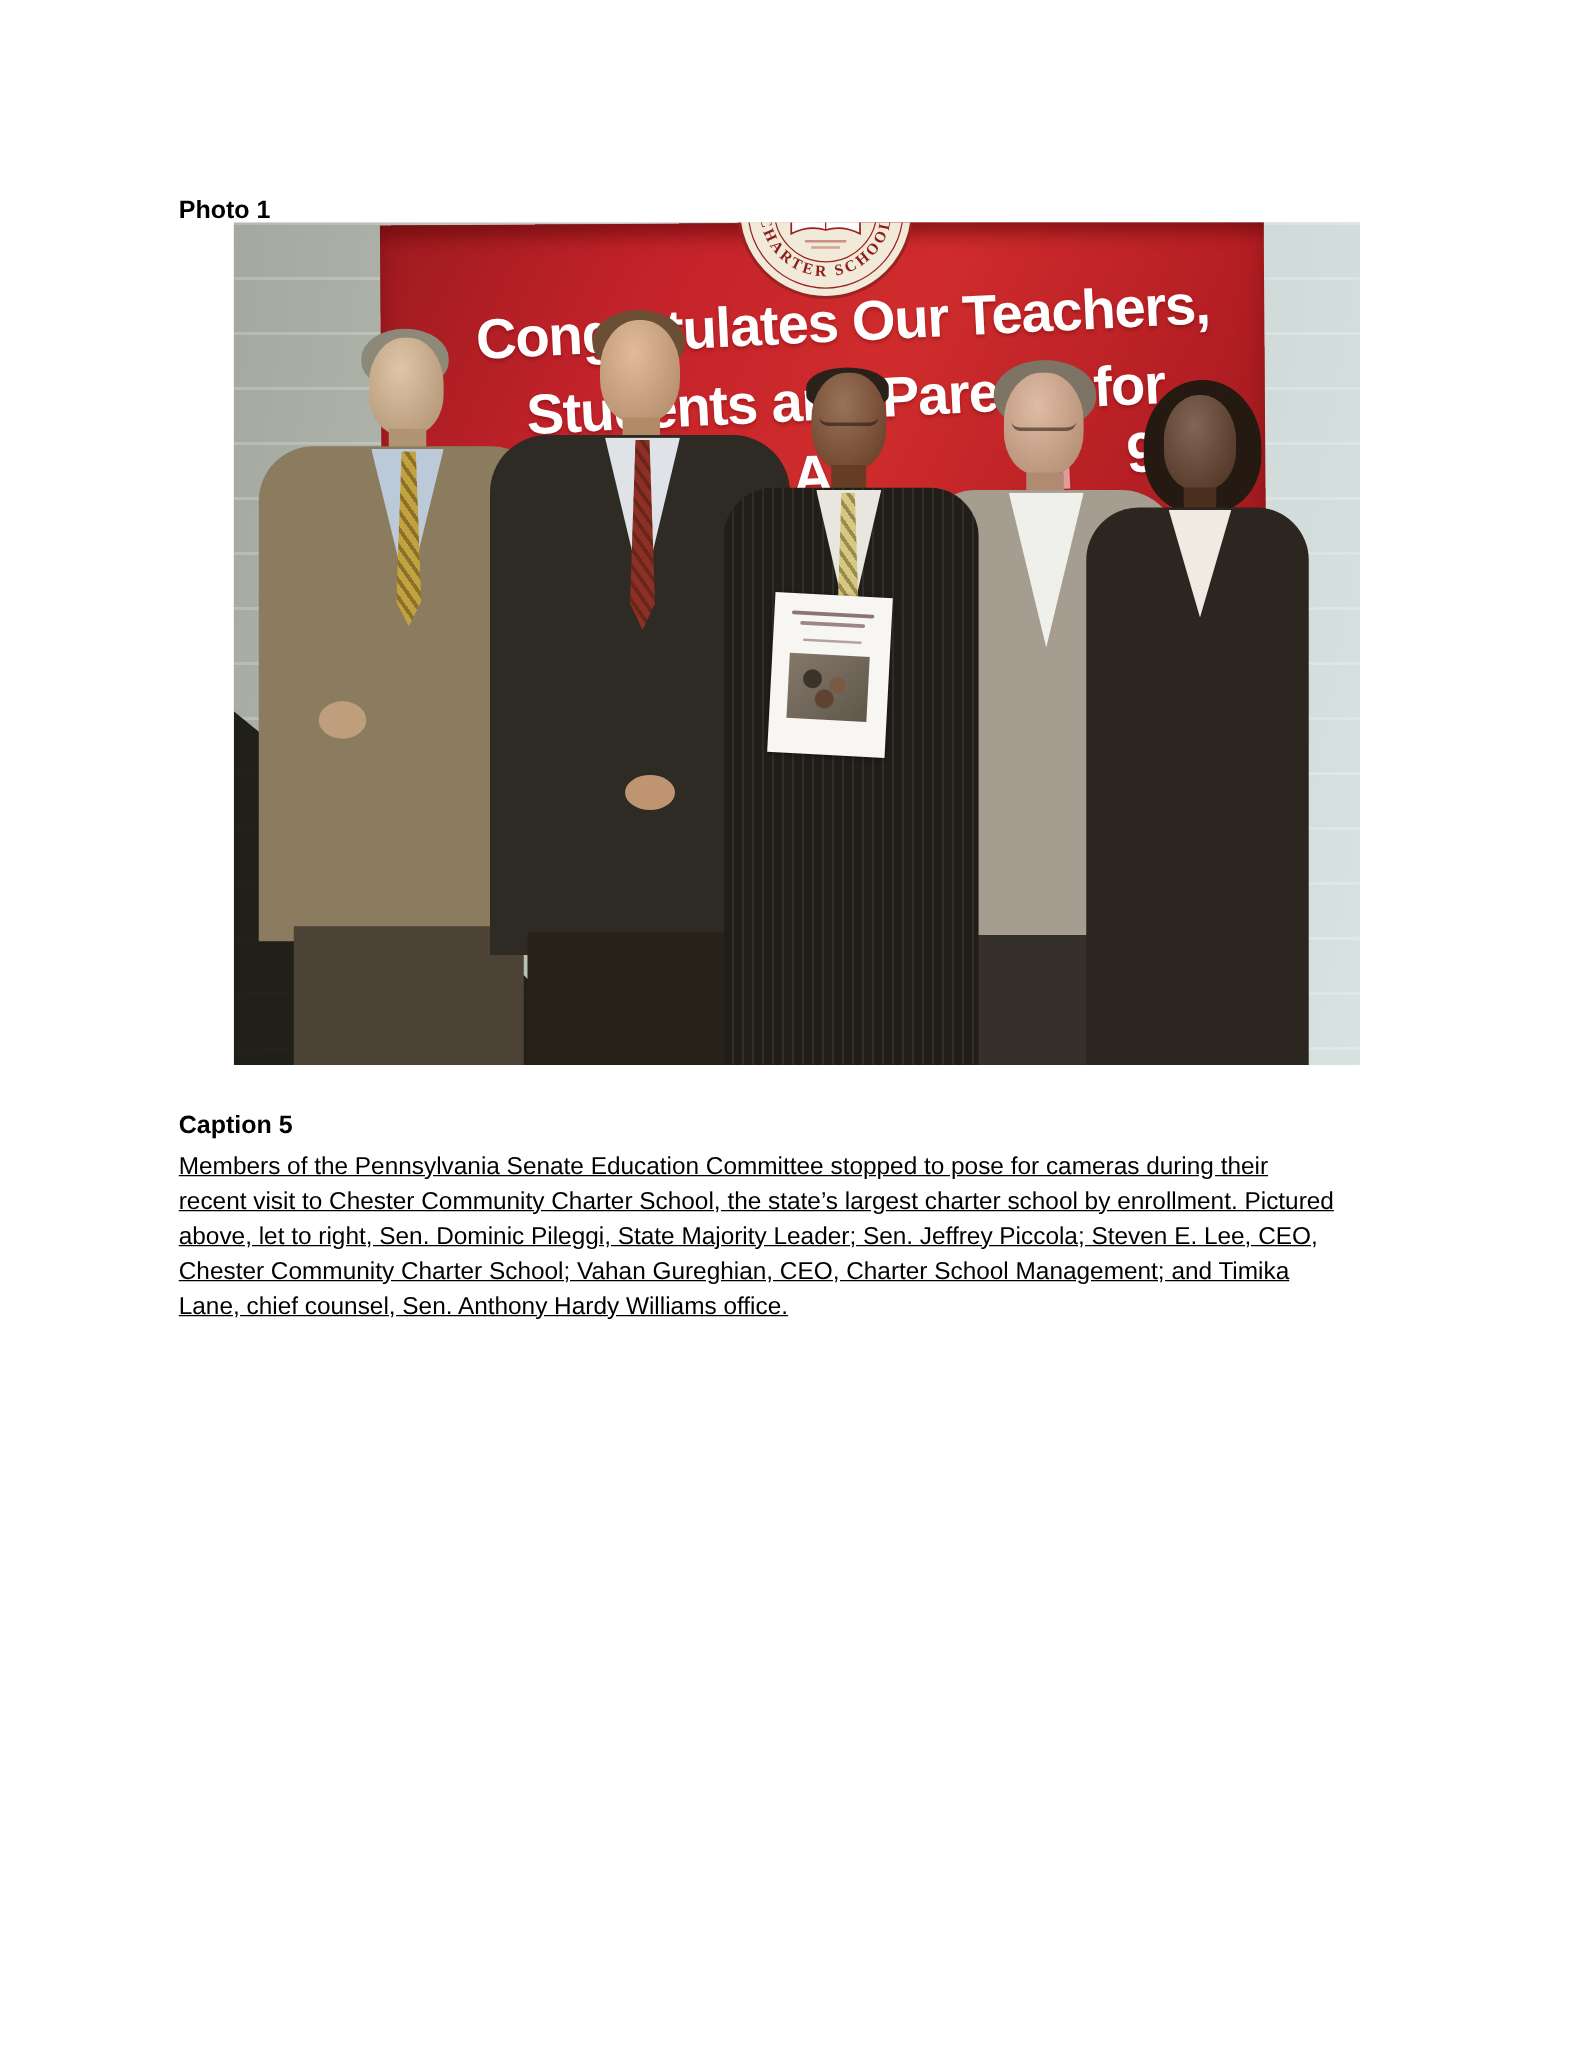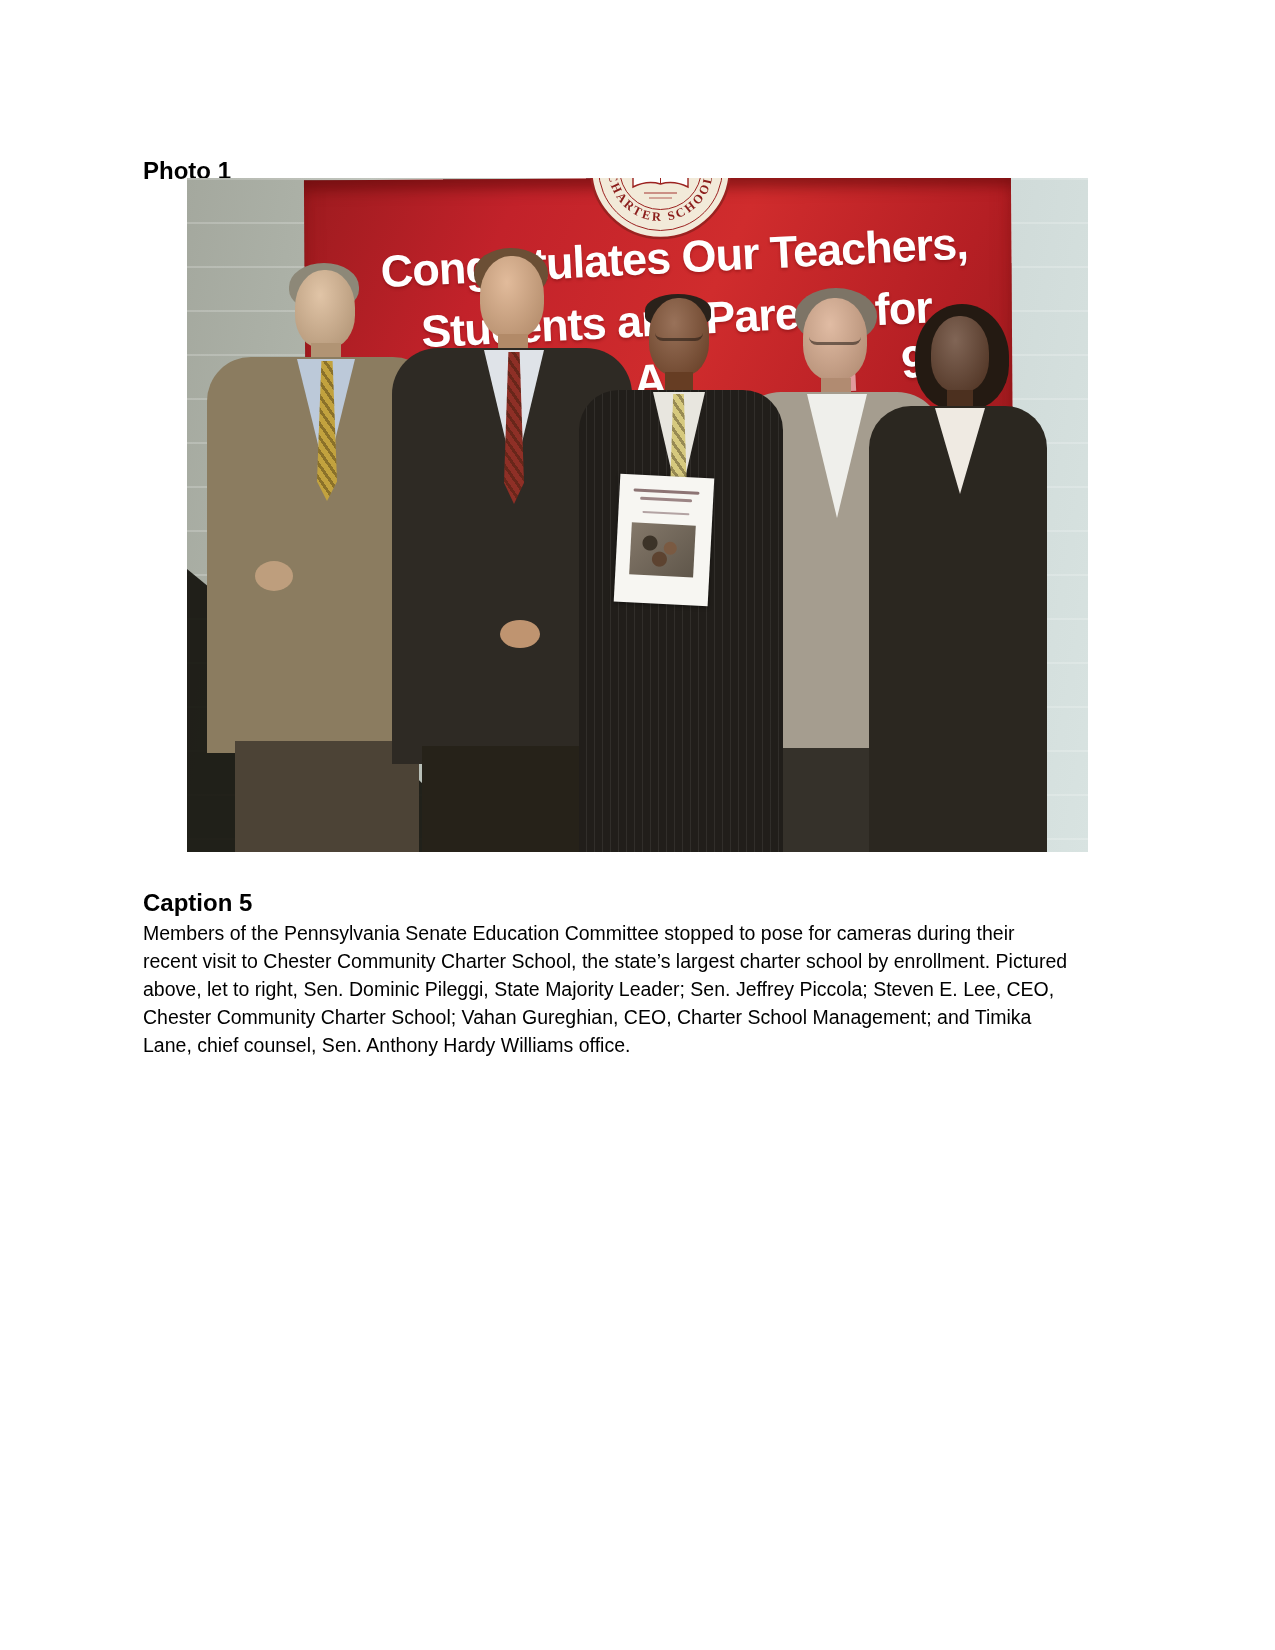--- a/index.html
+++ b/index.html
@@ -1,23 +1,23 @@
 <!DOCTYPE html>
 <html><head>
 <meta charset="utf-8">
 <style>
   html,body{margin:0;padding:0;background:#ffffff;}
   body{width:1275px;height:1650px;position:relative;
        font-family:"Liberation Sans","DejaVu Sans",sans-serif;color:#000;}
 
-  .label{position:absolute;font-size:24px;font-weight:bold;color:#000;line-height:24px;}
+  .label{position:absolute;font-size:20px;font-weight:bold;color:#000;line-height:24px;}
   #photo-label{left:143px;top:139px;}
   #caption-label{left:143px;top:871px;}
   #caption-text{position:absolute;left:143px;top:899px;width:1005px;
-                font-size:19.5px;line-height:28px;white-space:pre-line;color:#000;}
+                font-size:19.5px;line-height:28px;white-space:pre-line;color:#000;text-decoration:underline;}
 
   
   .photo{position:absolute;left:187px;top:178px;width:901px;height:674px;
          overflow:hidden;background:#c7d2cf;}
   .wall{position:absolute;inset:0;
     background:
       repeating-linear-gradient(to bottom, rgba(255,255,255,.20) 0 2px, rgba(255,255,255,0) 2px 44px),
       linear-gradient(100deg,#a4a89e 0%,#b2b8ae 22%,#c0c9c4 48%,#ccd7d5 72%,#d8e3e1 100%);}
   .floor-shadow{position:absolute;inset:0;background:#15140e;
     clip-path:polygon(0 58%,10% 69%,34% 100%,0 100%);opacity:.93;}

